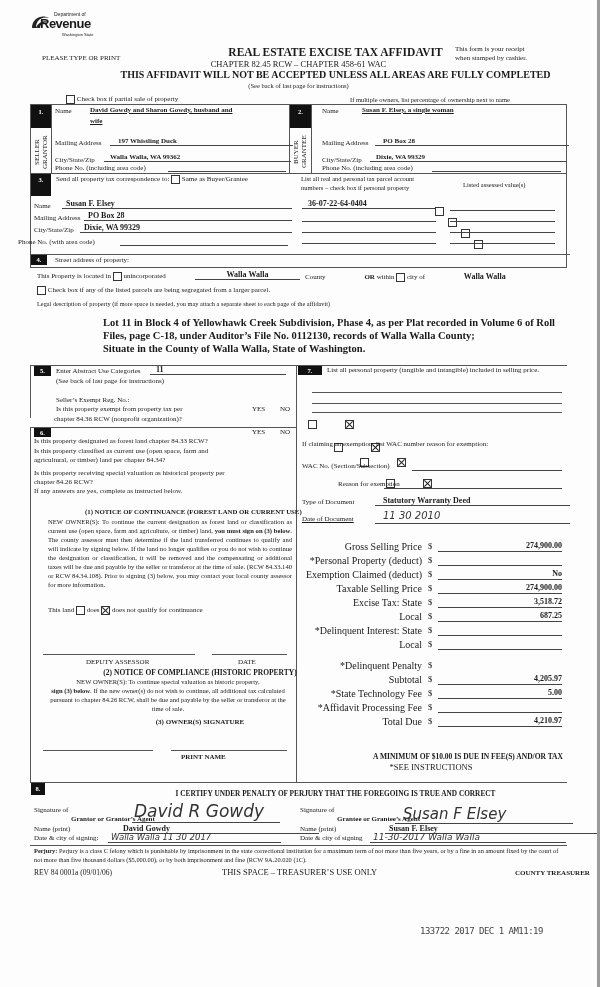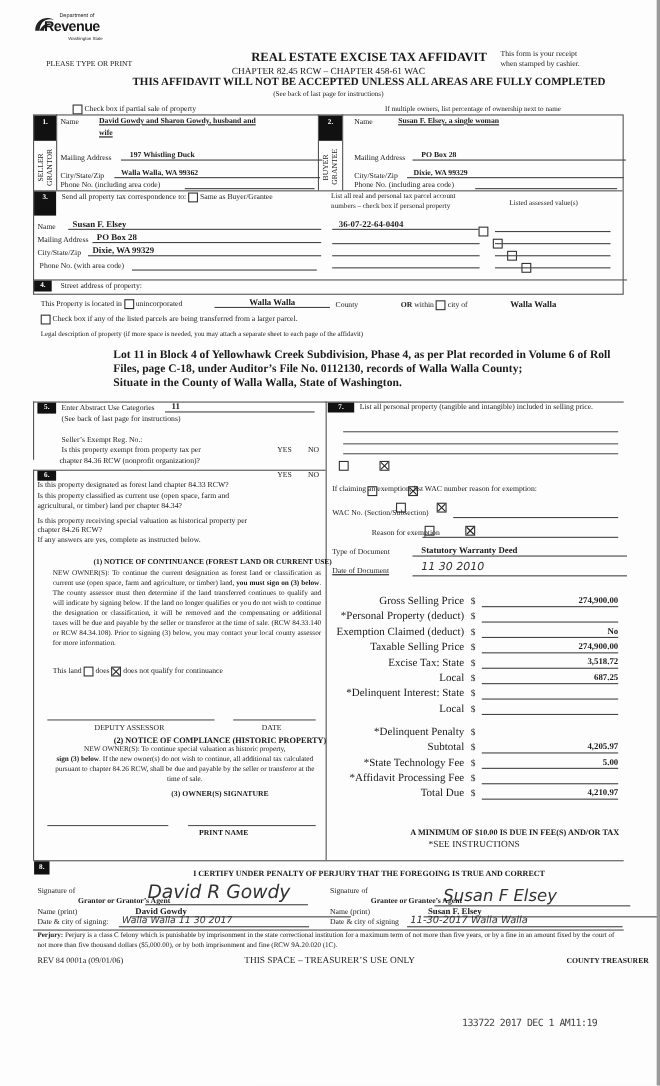--- a/index.html
+++ b/index.html
@@ -102,21 +102,21 @@
     <div>numbers – check box if personal property</div>
   </div>
   <div class="row" style="left:463px;top:181px;font-size:6.5px;">Listed assessed value(s)</div>
 
   <div class="row" style="left:34px;top:202px;">Name</div>
   <div class="row fill ul" style="left:62px;top:199px;width:226px;padding-left:4px;font-size:8px;">Susan F. Elsey</div>
   <div class="row" style="left:34px;top:214px;">Mailing Address</div>
   <div class="row fill ul" style="left:84px;top:211px;width:204px;padding-left:4px;font-size:8px;">PO Box 28</div>
   <div class="row" style="left:34px;top:226px;">City/State/Zip</div>
   <div class="row fill ul" style="left:80px;top:223px;width:208px;padding-left:4px;font-size:8px;">Dixie, WA 99329</div>
-  <div class="row" style="left:36px;top:238px;">Phone No. (with area code)</div>
+  <div class="row" style="left:18px;top:238px;">Phone No. (with area code)</div>
   <div class="row ul" style="left:120px;top:237px;width:168px;height:8px;"></div>
 
   
   <div class="row fill ul" style="left:302px;top:199px;width:128px;padding-left:6px;font-size:8px;">36-07-22-64-0404</div>
   <span class="cb abs" style="left:435px;top:201px;"></span>
   <div class="row ul" style="left:450px;top:202px;width:105px;height:8px;"></div>
 
   <div class="row ul" style="left:302px;top:213px;width:134px;height:8px;"></div>
   <span class="cb abs" style="left:435px;top:212px;"></span>
   <div class="row ul" style="left:450px;top:213px;width:105px;height:8px;"></div>
@@ -144,21 +144,21 @@
     <span>County</span>
     <span class="b">OR</span>
     <span>within</span>
     <span class="cb"></span>
     <span>city of</span>
     <span class="b" style="font-size:8px;">Walla Walla</span>
   </div>
 
   <div class="row" style="left:37px;top:286px;">
     <span class="cb"></span>
-    <span>Check box if any of the listed parcels are being transferred from a larger parcel.</span>
+    <span>Check box if any of the listed parcels are being segregated from a larger parcel.</span>
   </div>
   <div class="row" style="left:37px;top:300px;font-size:6.3px;">Legal description of property (if more space is needed, you may attach a separate sheet to each page of the affidavit)</div>
   <div class="abs b" style="left:66px;top:316px;font-size:10.5px;line-height:13px;white-space:nowrap;">
     <div>Lot 11 in Block 4 of Yellowhawk Creek Subdivision, Phase 4, as per Plat recorded in Volume 6 of Roll</div>
     <div>Files, page C-18, under Auditor’s File No. 0112130, records of Walla Walla County;</div>
     <div>Situate in the County of Walla Walla, State of Washington.</div>
   </div>
 
   
   <div class="hline" style="left:30px;top:365px;width:537px;"></div>

